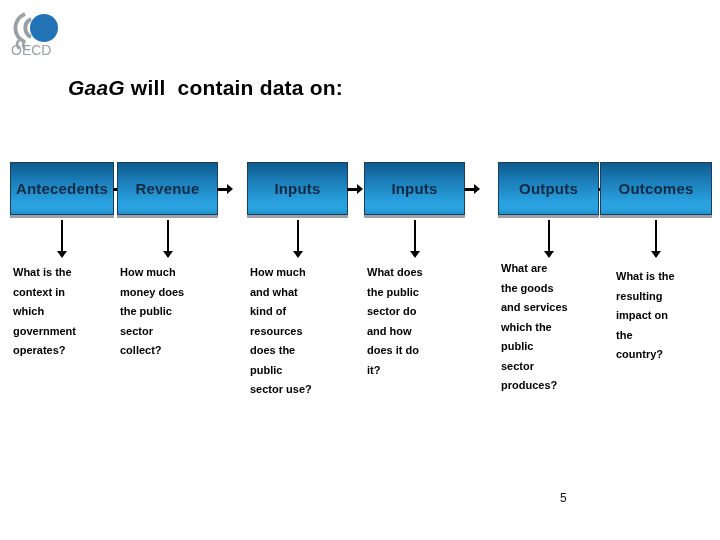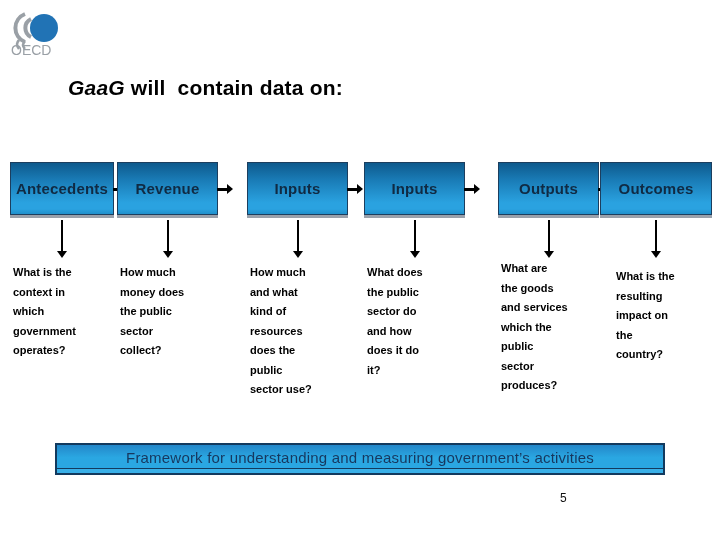--- a/index.html
+++ b/index.html
@@ -183,19 +183,16 @@
       <span class="box-label">Outcomes</span>
     </div>
     <span class="v-arrow"></span>
     <div class="desc">What is the
 resulting
 impact on
 the
 country?</div>
   </div>
 
-  <div class="banner">
-    <span class="banner-text">Framework for understanding and measuring government’s activities</span>
-  </div>
 
   <div class="page-number">5</div>
 
 </div>
 
 </body></html>

